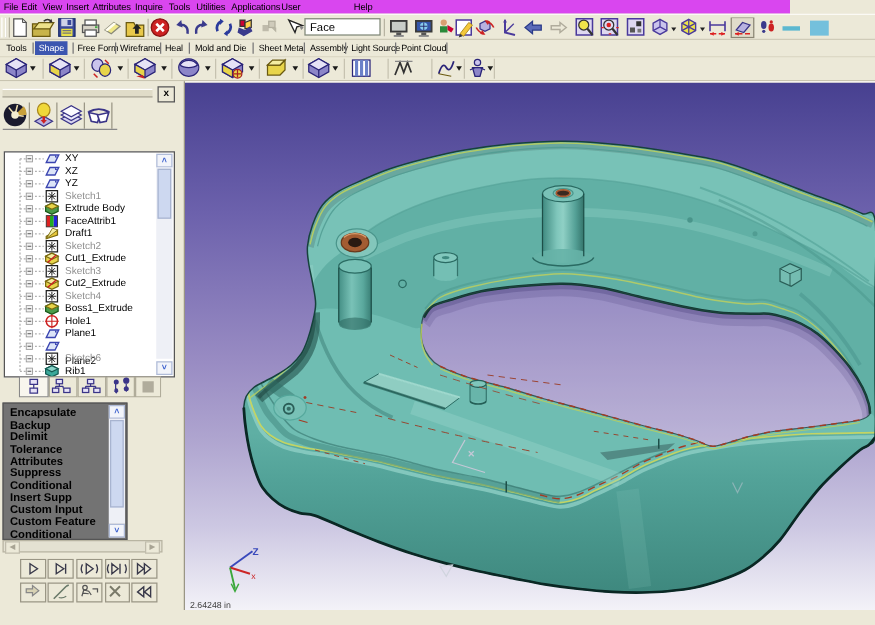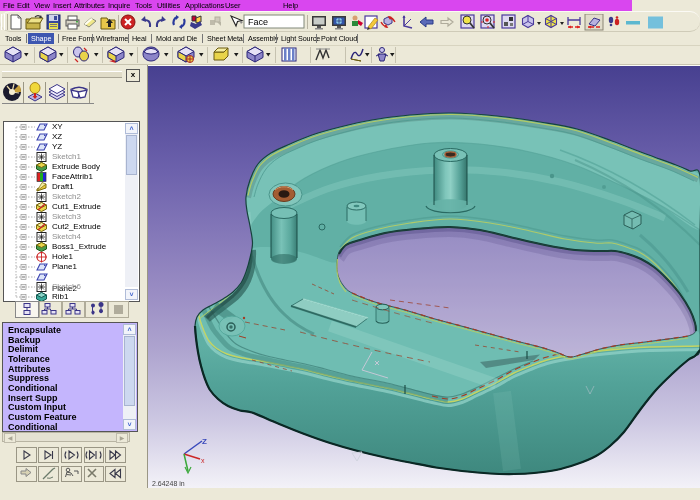--- a/index.html
+++ b/index.html
@@ -1,19 +1,19 @@
 <!DOCTYPE html>
 <html><head><meta charset="utf-8">
 <style>
 html,body{margin:0;padding:0;}
 #app{position:relative;width:700px;height:500px;overflow:hidden;background:#ece9d8;font-family:"Liberation Sans",sans-serif;}
 .abs{position:absolute;}
 #menubar{left:0;top:0;width:632px;height:11px;background:#d946ef;font-size:7.5px;letter-spacing:-0.1px;color:#000;}
 #menubar span{position:absolute;top:1px;}
-#tb1{left:0;top:11px;width:700px;height:21px;background:#ece9d8;border-top:1px solid #fbfaf5;border-bottom:1px solid #cfcbb8;box-sizing:border-box;border-radius:10px;}
+#tb1{left:0;top:11px;width:700px;height:21px;background:#ece9d8;border-top:1px solid #fbfaf5;border-bottom:1px solid #cfcbb8;box-sizing:border-box;}
 #tabrow{left:0;top:32px;width:700px;height:14px;background:#ece9d8;font-size:7.2px;letter-spacing:-0.1px;border-bottom:1px solid #d8d4c0;box-sizing:border-box;}
 #tabrow .tb{position:absolute;top:1px;height:11px;line-height:11px;color:#000;padding:0 3px;}
 #tabrow .sep{position:absolute;top:2px;width:1px;height:9px;background:#777;}
 #tb2{left:0;top:46px;width:700px;height:19px;background:#ece9d8;border-bottom:1px solid #c8c4b0;box-sizing:border-box;}
 #panel{left:0;top:65px;width:148px;height:423px;background:#ece9d8;border-right:1px solid #9a9685;box-sizing:border-box;}
 #statusbar{left:0;top:488px;width:700px;height:12px;background:#ece9d8;border-top:1px solid #fff;box-sizing:border-box;font-size:7.8px;}
 #vp{left:148px;top:66px;}
 .treelbl{position:absolute;font-size:8px;color:#000;white-space:nowrap;}
 .gray{color:#8e8e8e;}
 .lli{position:absolute;font-size:9px;font-weight:bold;color:#000;left:5px;white-space:nowrap;}
@@ -529,21 +529,21 @@
             <circle cx="86" cy="3.5" r="2.5"></circle>
             <circle cx="78" cy="11" r="1.5"></circle>
             <circle cx="86" cy="10" r="2"></circle>
             <path d="M77.5 6 v5 M86 6 v3" stroke="#3a3488"></path>
             <path d="M78 14 l-2 -2.5 h4 z M86 12.5 l-2 -2.5 h4 z"></path>
           </g>
 <rect x="99" y="4" width="9" height="9" fill="#b0ac9c"></rect>
 </svg>
 </div>
 
-<div class="abs" style="left:2px;top:257px;width:136px;height:110px;background:#c4b5fd;border:1px solid #555;box-sizing:border-box;">
+<div class="abs" style="left:2px;top:257px;width:100px;height:110px;background:#737373;border:1px solid #555;box-sizing:border-box;">
 <span class="lli" style="top:2.0px">Encapsulate</span>
 <span class="lli" style="top:11.7px">Backup</span>
 <span class="lli" style="top:21.3px">Delimit</span>
 <span class="lli" style="top:31.0px">Tolerance</span>
 <span class="lli" style="top:40.6px">Attributes</span>
 <span class="lli" style="top:50.2px">Suppress</span>
 <span class="lli" style="top:59.9px">Conditional</span>
 <span class="lli" style="top:69.5px">Insert Supp</span>
 <span class="lli" style="top:79.2px">Custom Input</span>
 <span class="lli" style="top:88.9px">Custom Feature</span>

